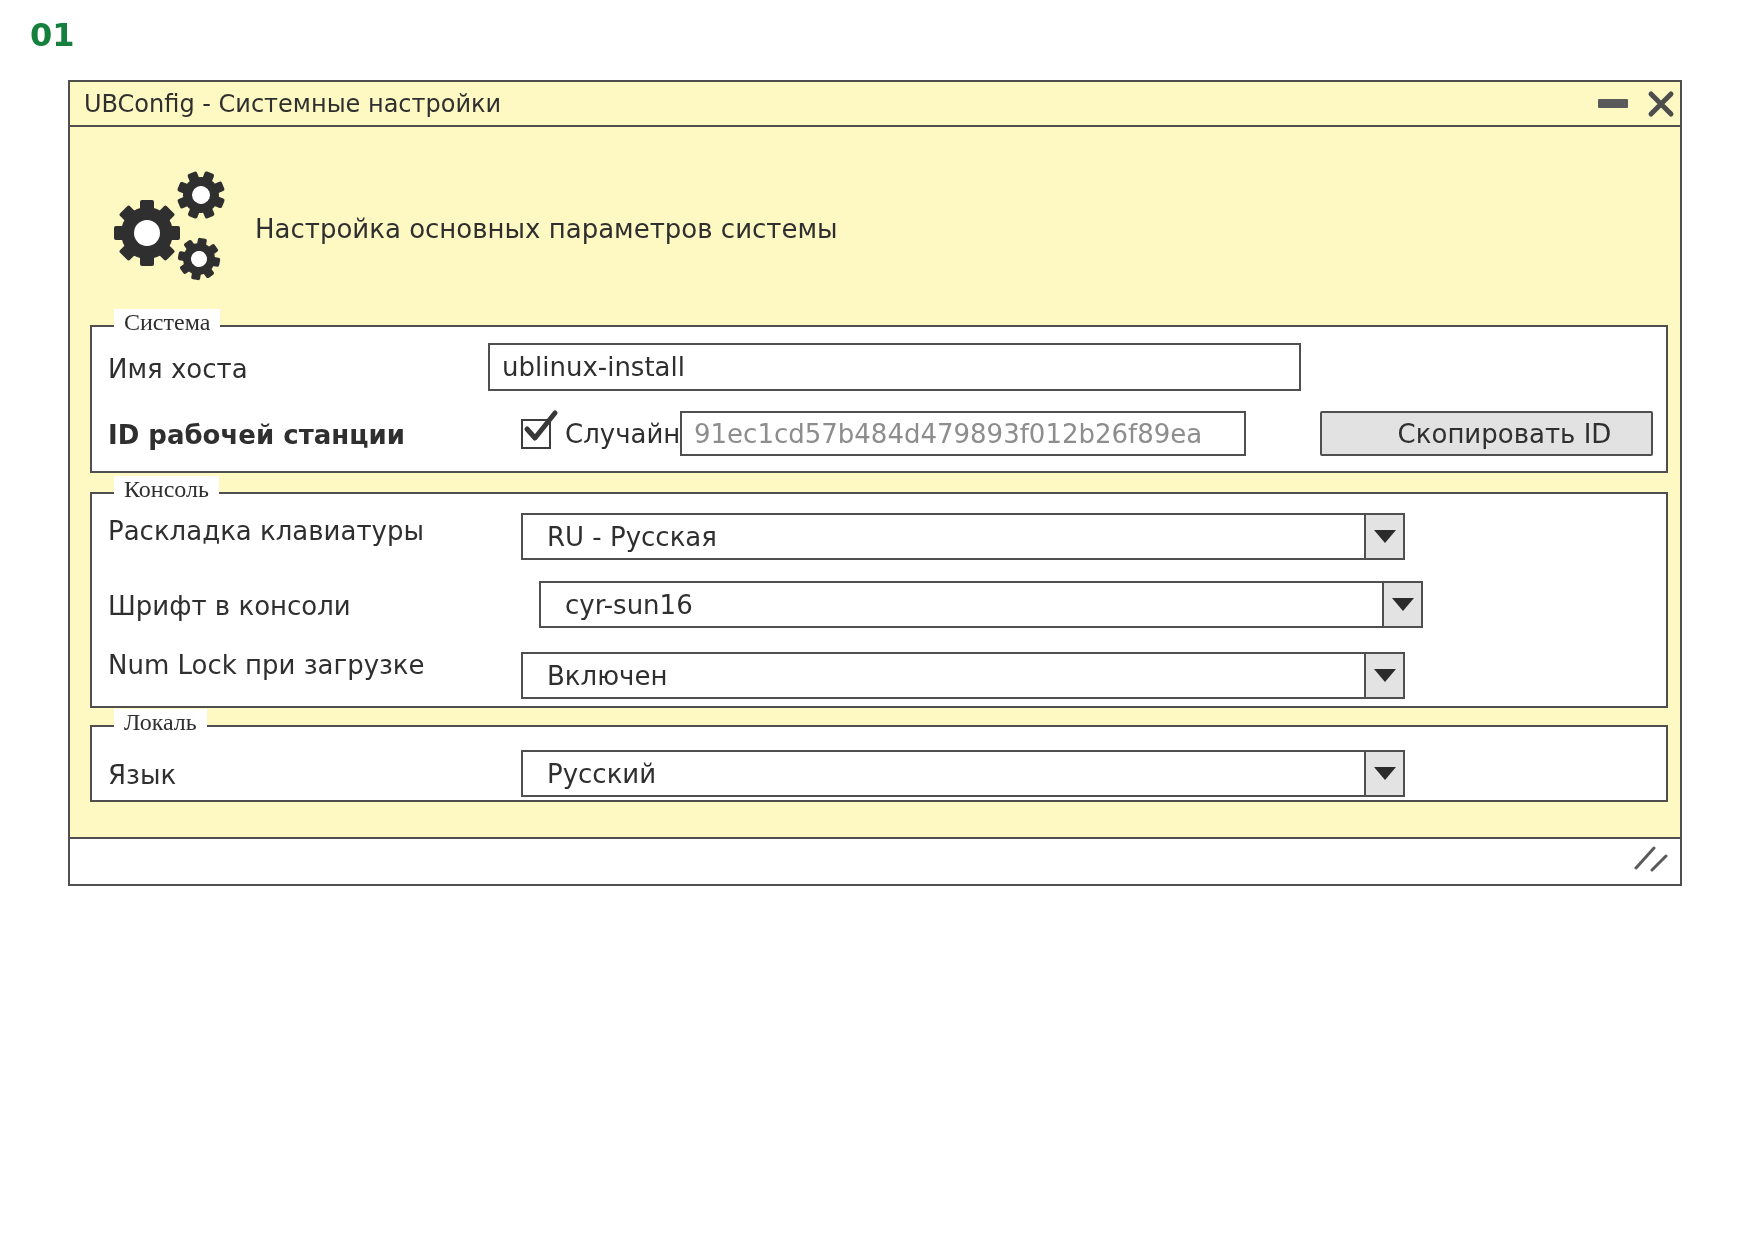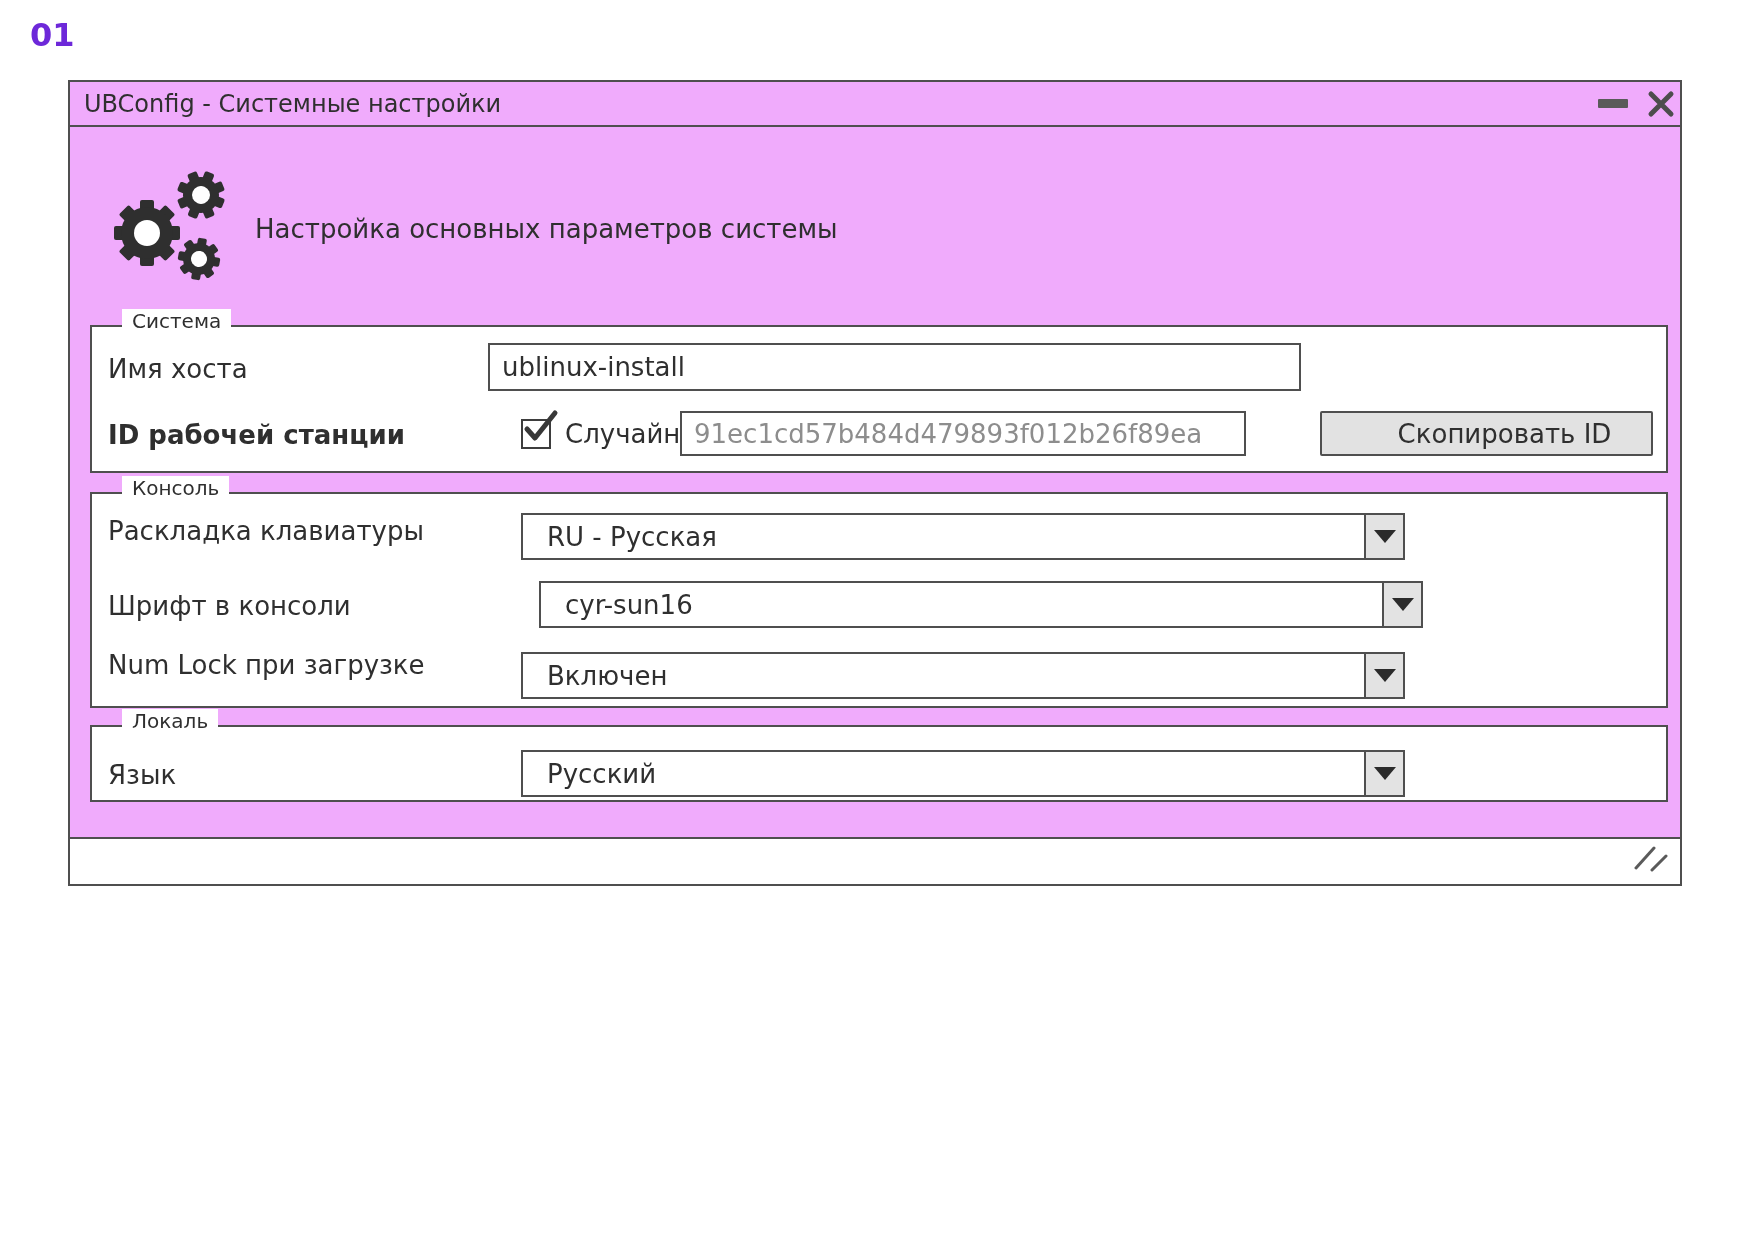--- a/index.html
+++ b/index.html
@@ -5,27 +5,27 @@
   * { margin:0; padding:0; box-sizing:border-box; }
   html,body { background:#ffffff; }
   body {
     font-family:"DejaVu Sans","Liberation Sans",sans-serif;
     color:#333;
     width:1753px; height:1240px;
     position:relative; overflow:hidden;
   }
   .slide-number {
     position:absolute; left:30px; top:16px;
-    font-size:32px; font-weight:bold; color:#6d28d9;
+    font-size:32px; font-weight:bold; color:#15803d;
   }
   
   .window {
     position:absolute; left:68px; top:80px;
     width:1614px; height:806px;
-    border:2px solid #4f4f4f; background:#f0abfc;
+    border:2px solid #4f4f4f; background:#fef9c3;
   }
   .titlebar {
     position:absolute; left:0; top:0; right:0; height:45px;
     border-bottom:2px solid #4f4f4f;
     display:flex; align-items:center;
   }
   .titlebar .title { font-size:24px; padding-left:14px; color:#2f2f2f; }
   .win-btn { position:absolute; cursor:default; }
   .btn-min {
     top:17px; left:1528px; width:30px; height:9px;
@@ -41,23 +41,23 @@
   }
   
   .group {
     position:absolute; left:20px; width:1578px;
     border:2px solid #4f4f4f; background:#fff;
   }
   .group-system  { top:243px; height:148px; }
   .group-console { top:410px; height:216px; }
   .group-locale  { top:643px; height:77px;  }
   .legend {
-    position:absolute; top:-16px; left:32px;
+    position:absolute; top:-16px; left:24px;
     background:#fff; padding:0 10px;
-    font-size:20px; color:#2f2f2f;
+    font-size:24px; color:#2f2f2f;font-family:Liberation Serif, serif;
   }
   .field-label { position:absolute; left:18px; font-size:26px; color:#2f2f2f; white-space:nowrap; }
   .text-input {
     position:absolute; border:2px solid #4f4f4f; background:#fff;
     font-family:"DejaVu Sans","Liberation Sans",sans-serif;
     font-size:26px; color:#2f2f2f; padding:0 12px; outline:none;
   }
   .text-input.muted { color:#8d8d8d; }
   
   .checkbox-wrap { position:absolute; display:flex; align-items:center; }

